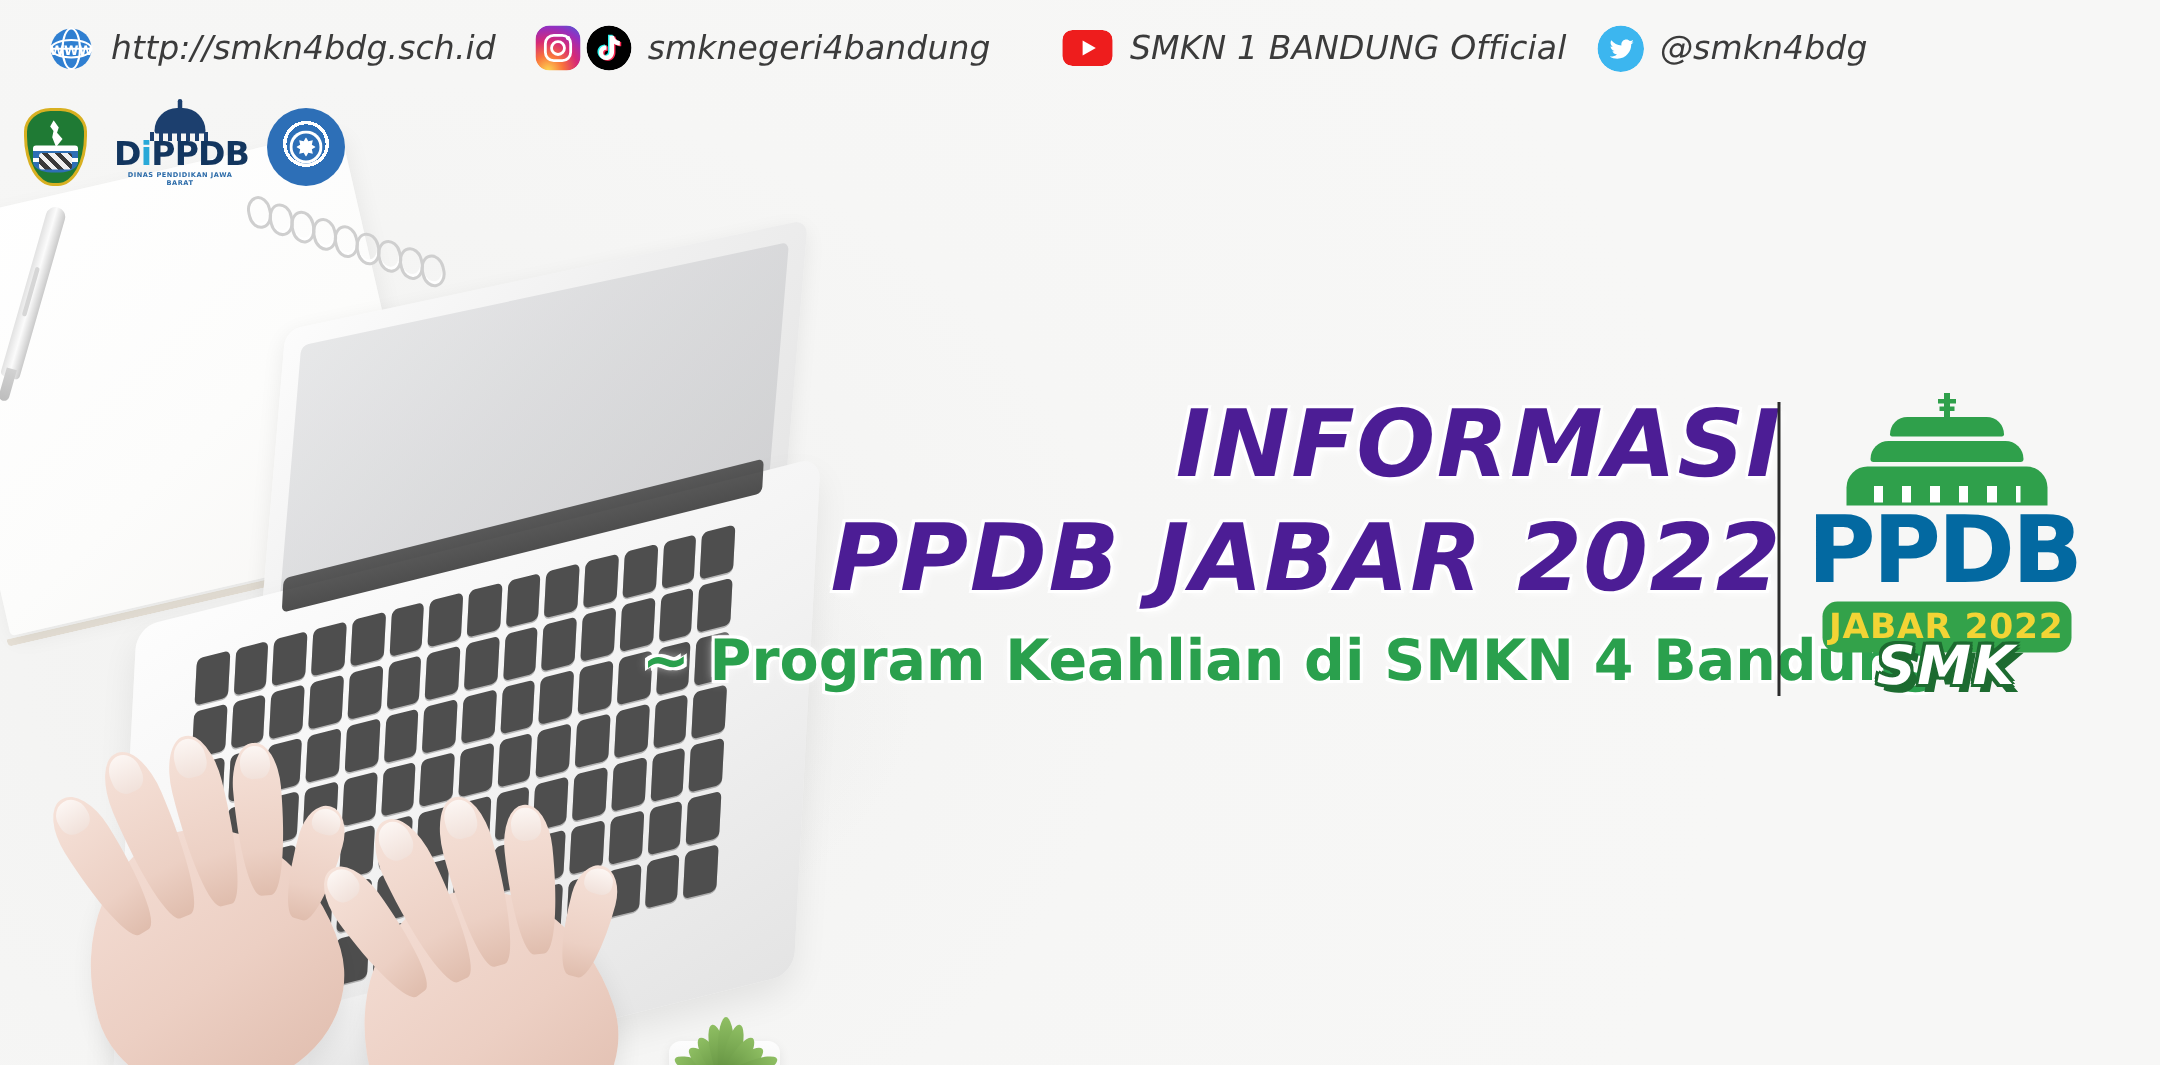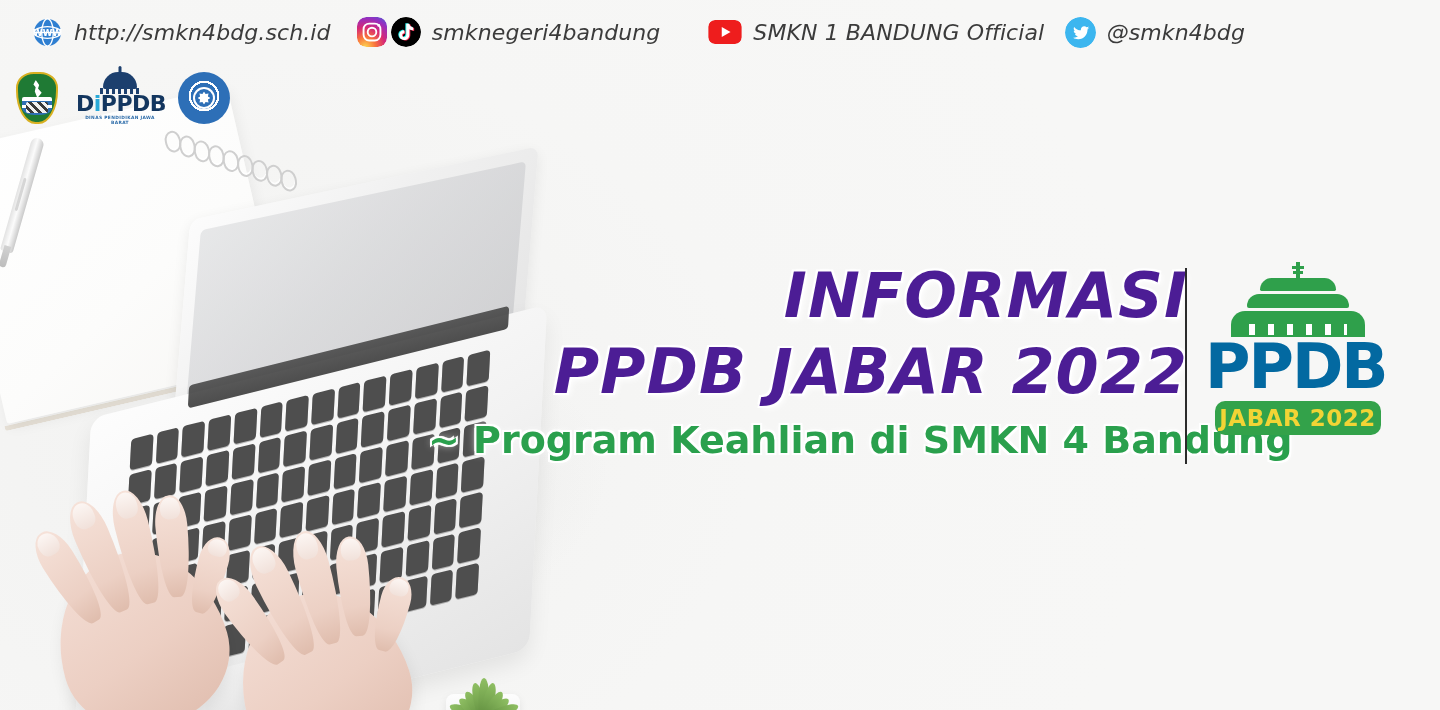--- a/index.html
+++ b/index.html
@@ -722,15 +722,16 @@
       <div class="ps-spire"></div>
       <div class="ps-roof1"></div>
       <div class="ps-roof2"></div>
       <div class="ps-body"></div>
       <div class="ps-windows"></div>
     </div>
     <div class="ppdb-word">PPDB</div>
     <div class="ppdb-pill">
       <span>JABAR 2022</span>
     </div>
+    <div class="ppdb-smk">SMK</div>
   </div>
 
 </div>
 
 </body></html>

